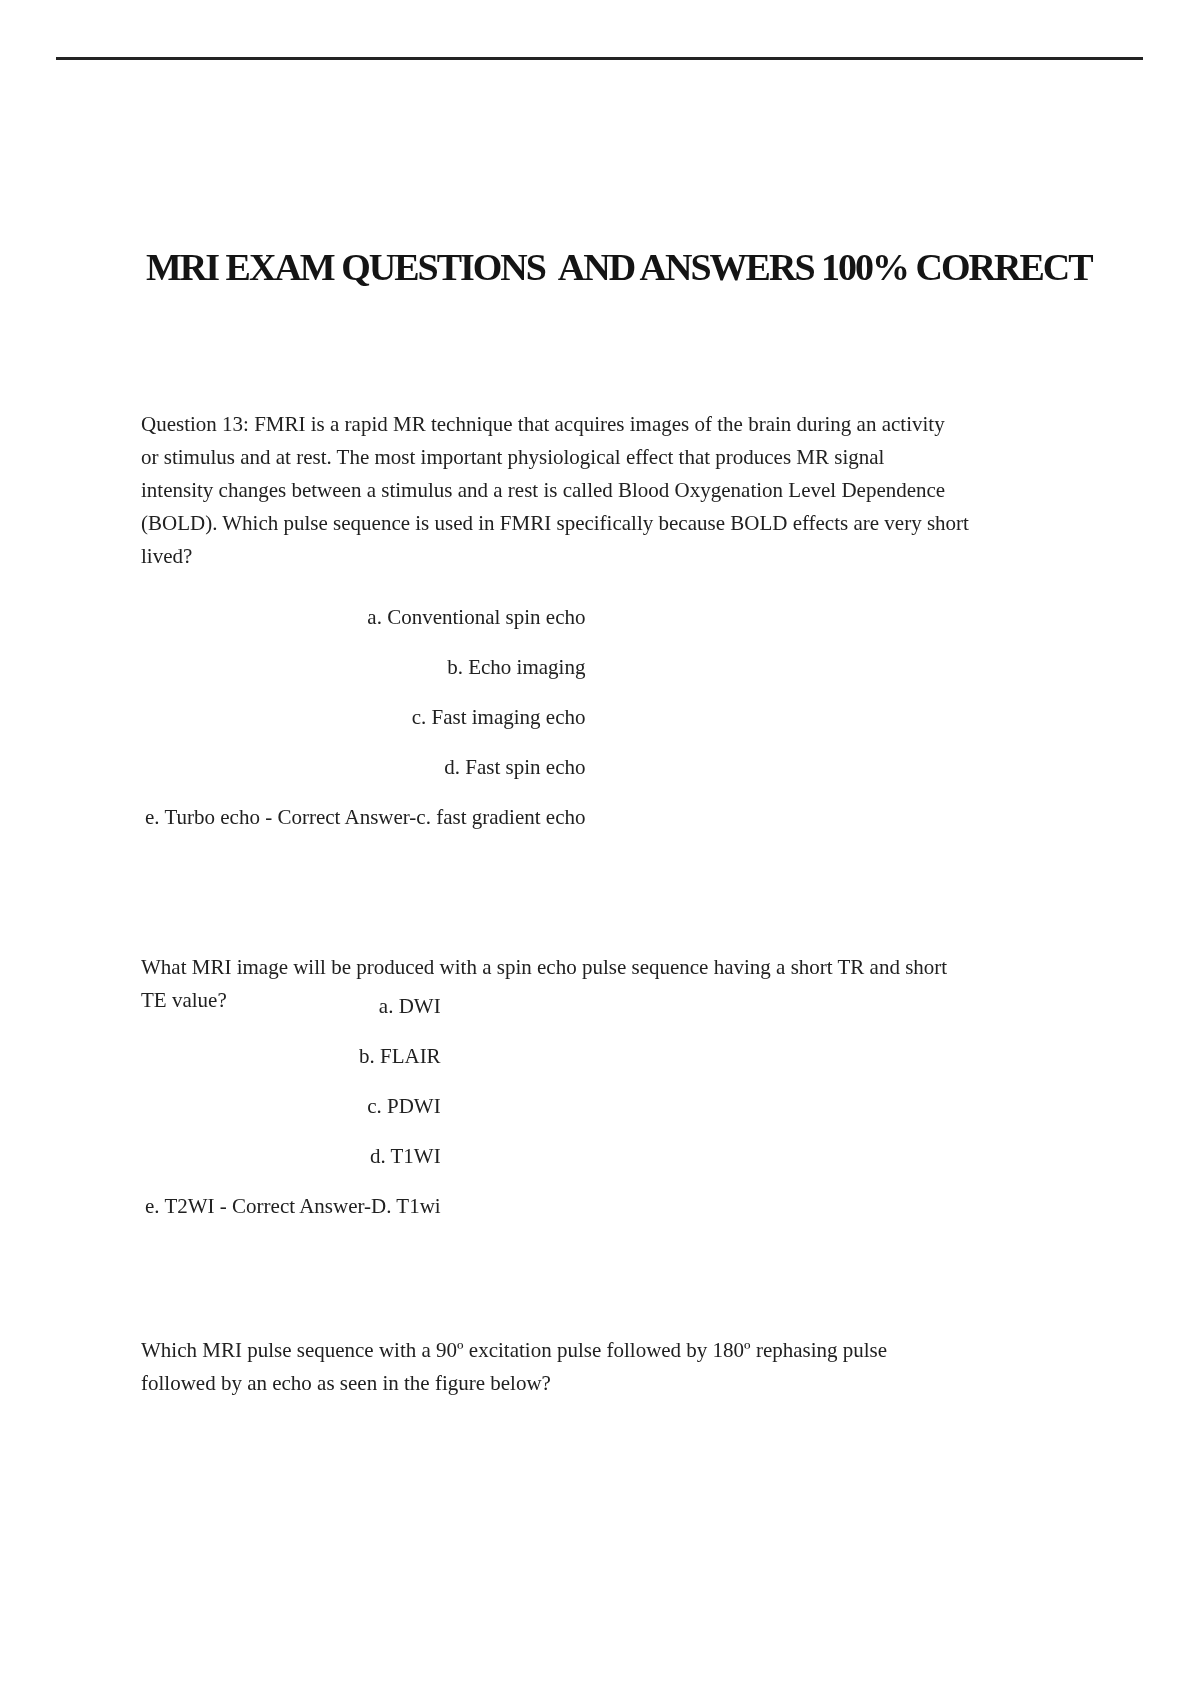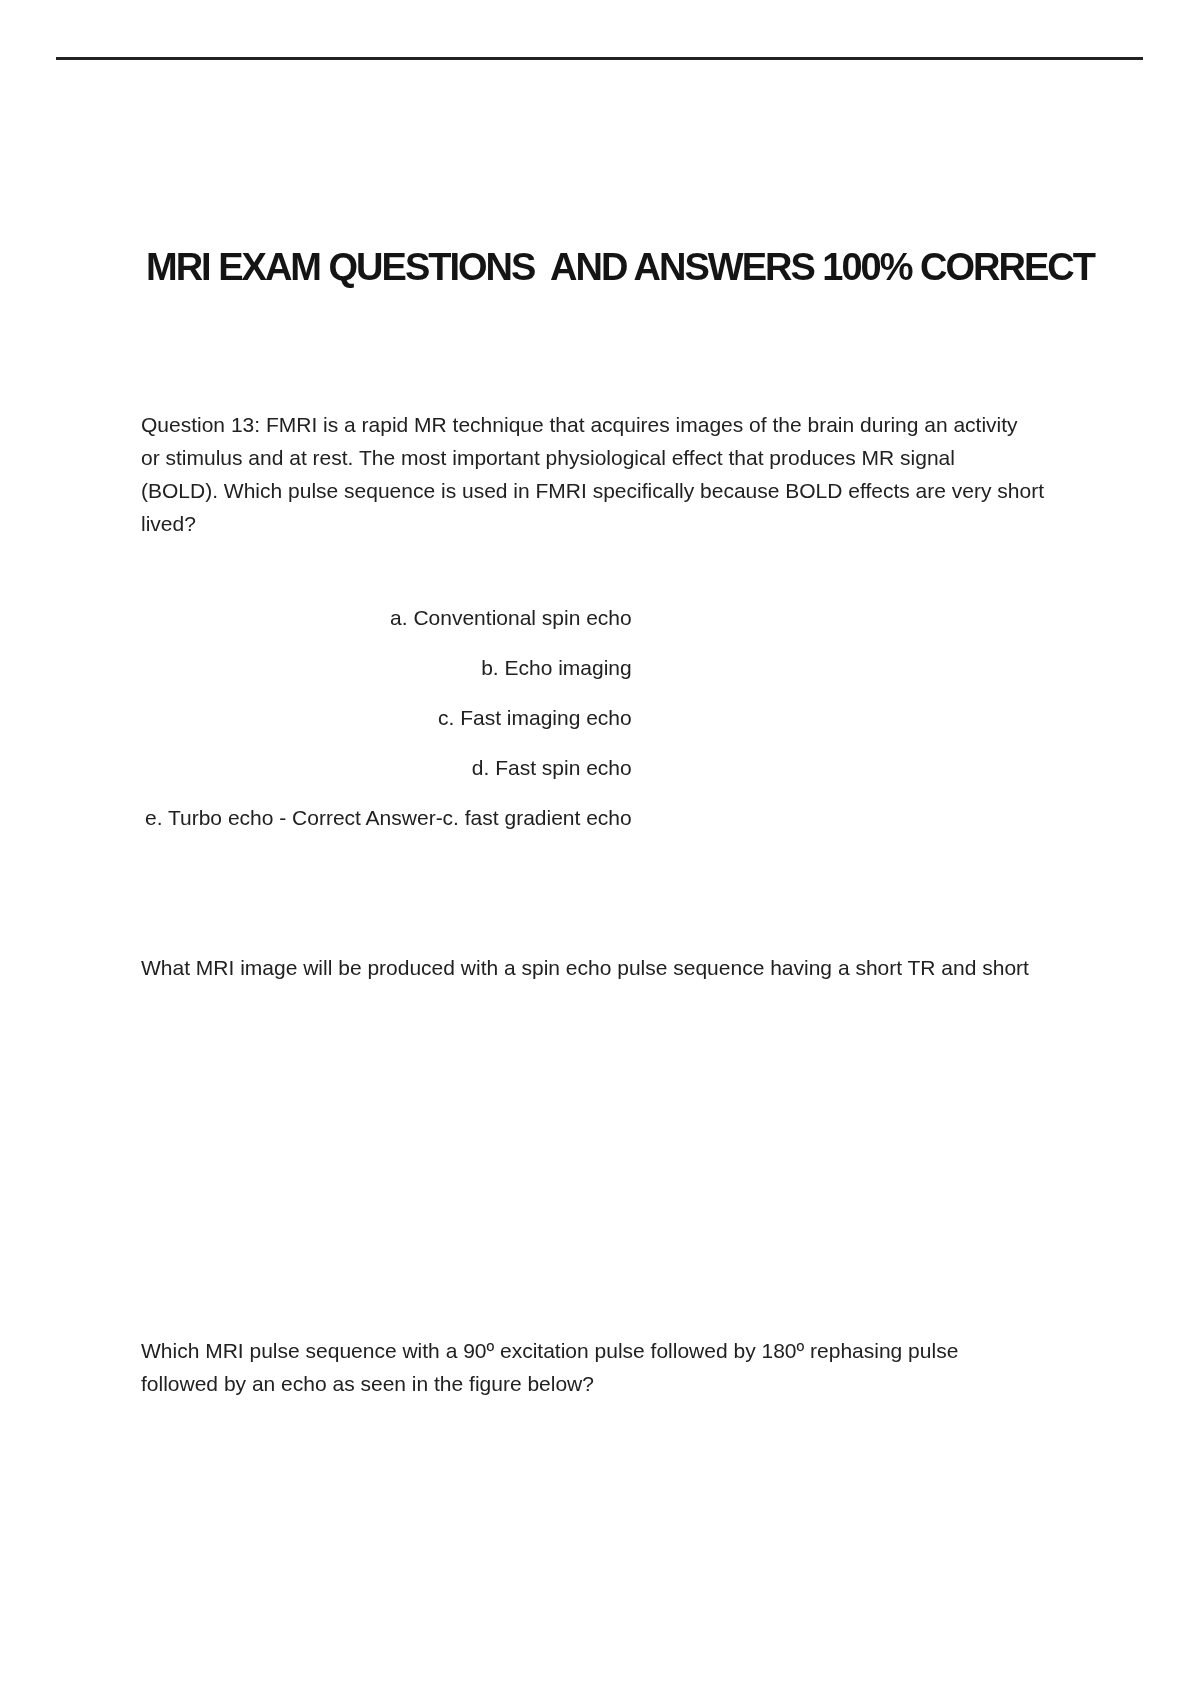--- a/index.html
+++ b/index.html
@@ -6,21 +6,21 @@
     margin: 0;
     padding: 0;
     background: #ffffff;
   }
   .page {
     position: relative;
     width: 1200px;
     height: 1676px;
     background: #ffffff;
     overflow: hidden;
-    font-family: Liberation Sans, sans-serif;
+    font-family: Liberation Serif, serif;
     color: #212121;
   }
   .rule {
     position: absolute;
     left: 56px;
     width: 1087px;
     height: 3px;
     background: #232323;
   }
   .rule-top { top: 57px; }
@@ -69,36 +69,45 @@
 
 <div class="page">
 
   <div class="rule rule-top"></div>
 
   <h1 class="title">MRI EXAM QUESTIONS  AND ANSWERS 100% CORRECT</h1>
 
   <section class="para q1-para">
     <div class="line">Question 13: FMRI is a rapid MR technique that acquires images of the brain during an activity</div>
     <div class="line">or stimulus and at rest. The most important physiological effect that produces MR signal</div>
+    <div class="line">intensity changes between a stimulus and a rest is called Blood Oxygenation Level Dependence</div>
     <div class="line">(BOLD). Which pulse sequence is used in FMRI specifically because BOLD effects are very short</div>
     <div class="line">lived?</div>
   </section>
 
   <section class="opts q1-opts">
     <div class="opt">a. Conventional spin echo</div>
     <div class="opt">b. Echo imaging</div>
     <div class="opt">c. Fast imaging echo</div>
     <div class="opt">d. Fast spin echo</div>
     <div class="opt">e. Turbo echo - Correct Answer-c. fast gradient echo</div>
   </section>
 
   <section class="para q2-para">
     <div class="line">What MRI image will be produced with a spin echo pulse sequence having a short TR and short</div>
+    <div class="line">TE value?</div>
   </section>
 
+  <section class="opts q2-opts">
+    <div class="opt"> a. DWI</div>
+    <div class="opt">b. FLAIR</div>
+    <div class="opt">c. PDWI</div>
+    <div class="opt">d. T1WI</div>
+    <div class="opt">e. T2WI - Correct Answer-D. T1wi</div>
+  </section>
 
   <section class="para q3-para">
     <div class="line">Which MRI pulse sequence with a 90º excitation pulse followed by 180º rephasing pulse</div>
     <div class="line">followed by an echo as seen in the figure below?</div>
   </section>
 
   <div class="rule rule-bottom"></div>
 
 </div>
 

